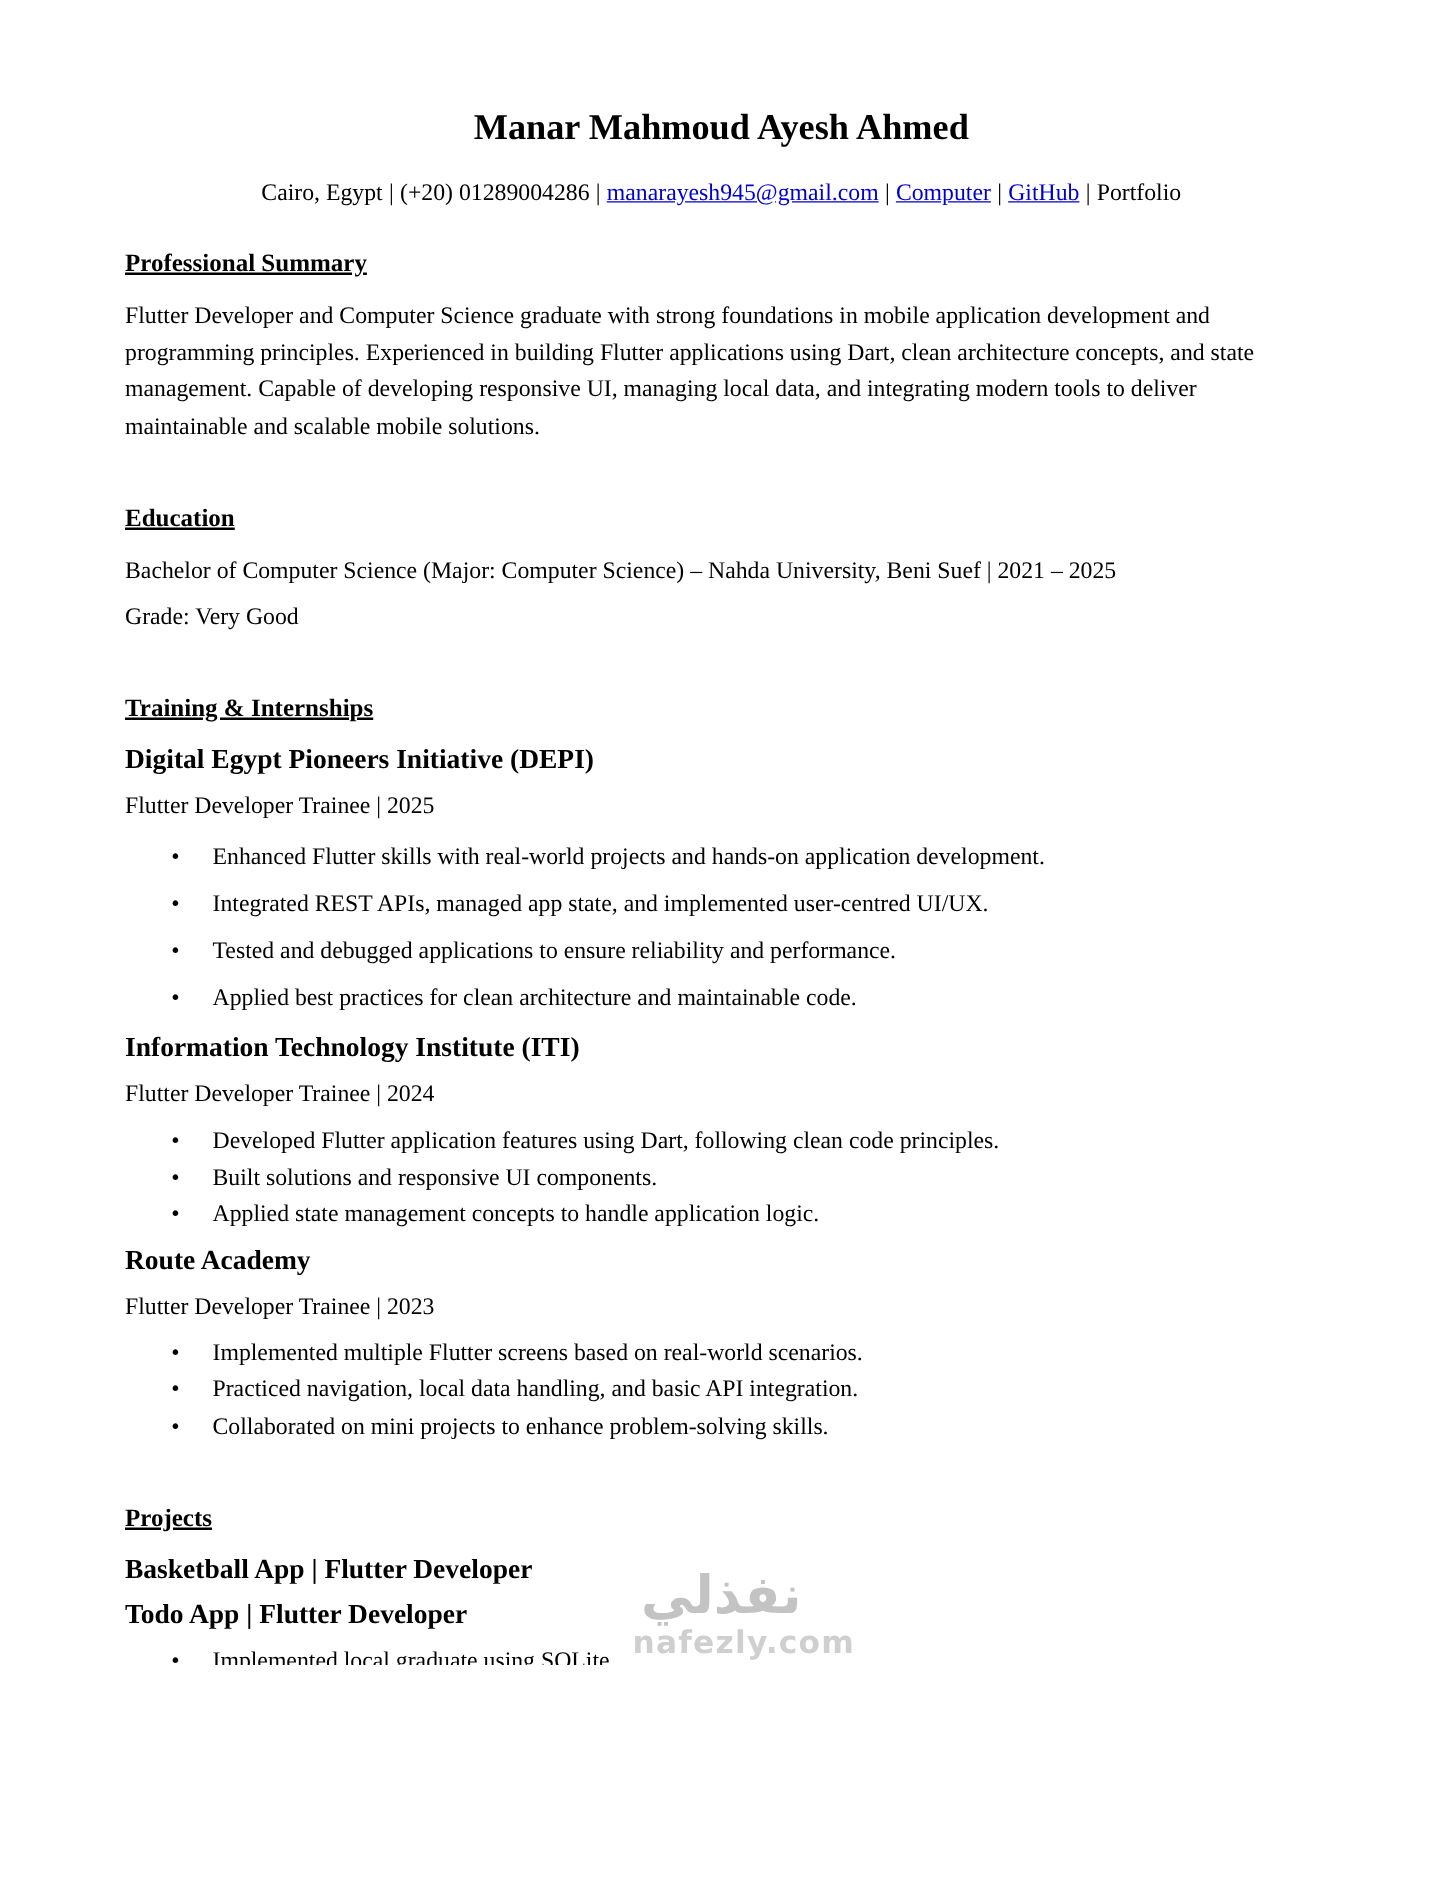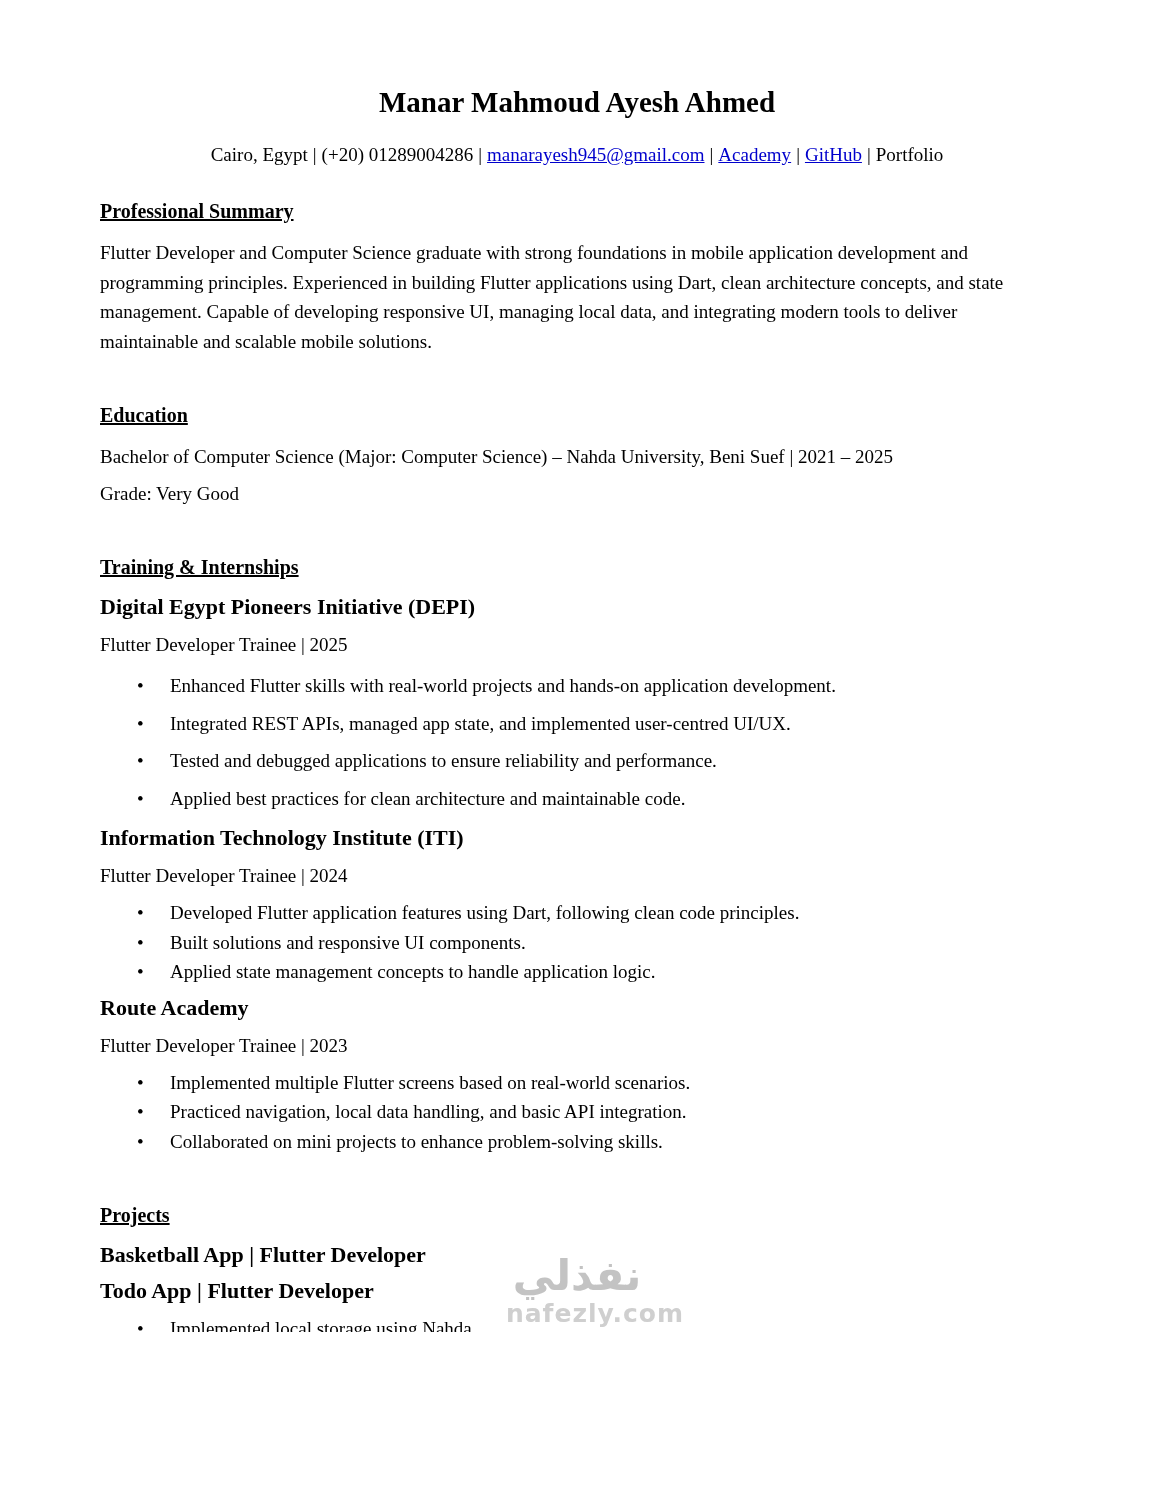--- a/index.html
+++ b/index.html
@@ -109,21 +109,21 @@
   }
 </style>
 </head>
 <body>
 
 <div class="page">
 
   <header>
     <h1 class="name">Manar Mahmoud Ayesh Ahmed</h1>
     <p class="contact">
-      <span>Cairo, Egypt</span><span class="sep">|</span><span>(+20) 01289004286</span><span class="sep">|</span><a class="link">manarayesh945@gmail.com</a><span class="sep">|</span><a class="link">Academy</a><span class="sep">|</span><a class="link">GitHub</a><span class="sep">|</span><span>Portfolio</span>
+      <span>Cairo, Egypt</span><span class="sep">|</span><span>(+20) 01289004286</span><span class="sep">|</span><a class="link">manarayesh945@gmail.com</a><span class="sep">|</span><a class="link">Computer</a><span class="sep">|</span><a class="link">GitHub</a><span class="sep">|</span><span>Portfolio</span>
     </p>
   </header>
 
   <section class="section first">
     <h2 class="section-title">Professional Summary</h2>
     <p class="body-text">Flutter Developer and Computer Science graduate with strong foundations in mobile application development and programming principles. Experienced in building Flutter applications using Dart, clean architecture concepts, and state management. Capable of developing responsive UI, managing local data, and integrating modern tools to deliver maintainable and scalable mobile solutions.</p>
   </section>
 
   <section class="section">
     <h2 class="section-title">Education</h2>
@@ -160,21 +160,21 @@
     </ul>
   </section>
 
   <section class="section">
     <h2 class="section-title">Projects</h2>
 
     <h3 class="entry-title">Basketball App | Flutter Developer</h3>
 
     <h3 class="entry-title">Todo App | Flutter Developer</h3>
     <ul class="bullets">
-      <li>Implemented local storage using Nahda.</li>
+      <li>Implemented local graduate using SQLite.</li>
     </ul>
   </section>
 
   <div class="watermark">
     <div class="wm-logo">نفذلي</div>
     <div class="wm-site">nafezly.com</div>
   </div>
 
 </div>
 

